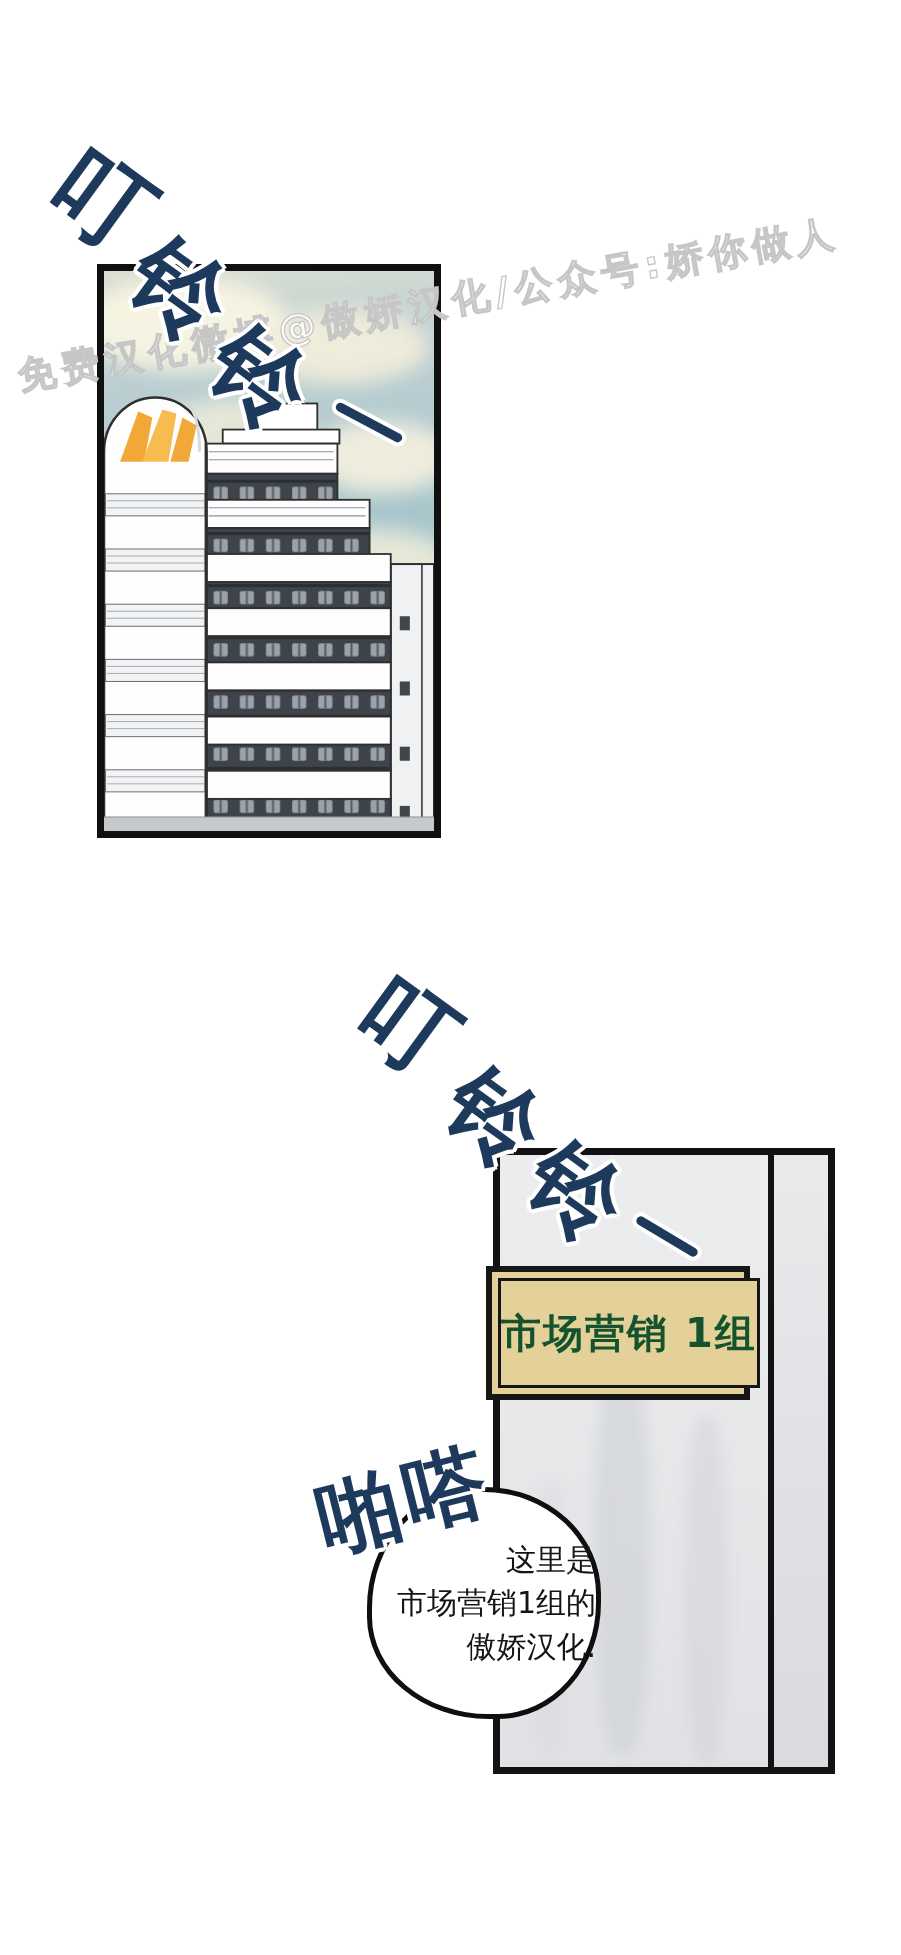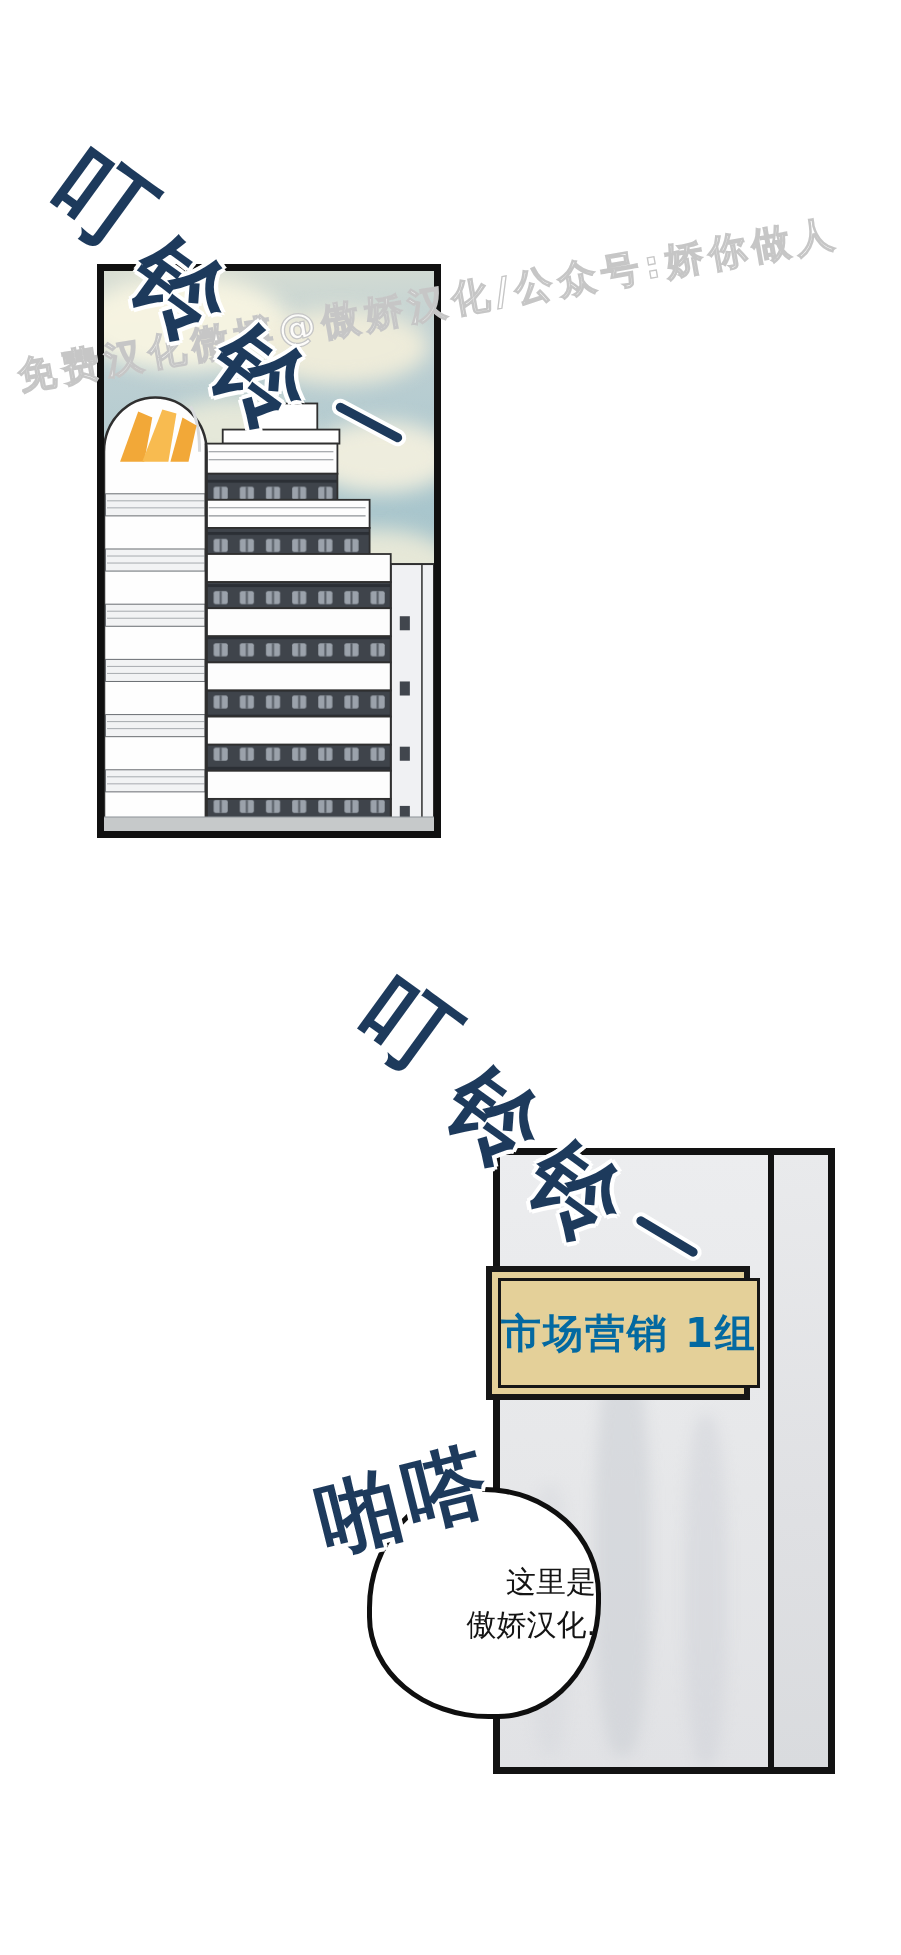--- a/index.html
+++ b/index.html
@@ -63,21 +63,21 @@
   
   .door-sign{
     position:absolute; left:486px; top:1266px; width:252px; height:122px;
     border:6px solid #161616; background:#e4d099; z-index:2;
     display:flex;
   }
   .door-sign-inner{
     flex:1; margin:6px; border:3px solid #161616; background:#e4d099;
     display:flex; align-items:center; justify-content:center;
   }
-  .door-sign-text{font-size:40px; font-weight:600; color:#0369a1; letter-spacing:2px; white-space:nowrap;}
+  .door-sign-text{font-size:40px; font-weight:600; color:#14532d; letter-spacing:2px; white-space:nowrap;}
   
   .bubble{
     position:absolute; left:367px; top:1487px; width:224px; height:222px;
     background:#ffffff; border:5px solid #0f0f0f; z-index:6;
     border-radius:46% 50% 44% 52% / 52% 46% 50% 44%;
     display:flex; flex-direction:column; align-items:flex-end; justify-content:center;
   }
   .bubble-line{font-size:30px; line-height:1.45; color:#141414; font-weight:500; white-space:nowrap;}
 </style>
 </head>
@@ -204,16 +204,17 @@
     </div>
   </div>
 
   <div style="z-index:7; position:absolute;">
     <span class="sfx-char sfx-small" style="left:318px; top:1472px; transform:rotate(-14deg); z-index:7;">啪</span>
     <span class="sfx-char sfx-small" style="left:404px; top:1448px; transform:rotate(-14deg); z-index:7;">嗒</span>
   </div>
 
   <div class="bubble">
     <span class="bubble-line">这里是</span>
+    <span class="bubble-line">市场营销1组的</span>
     <span class="bubble-line">傲娇汉化.</span>
   </div>
 
 </div>
 
 </body></html>

